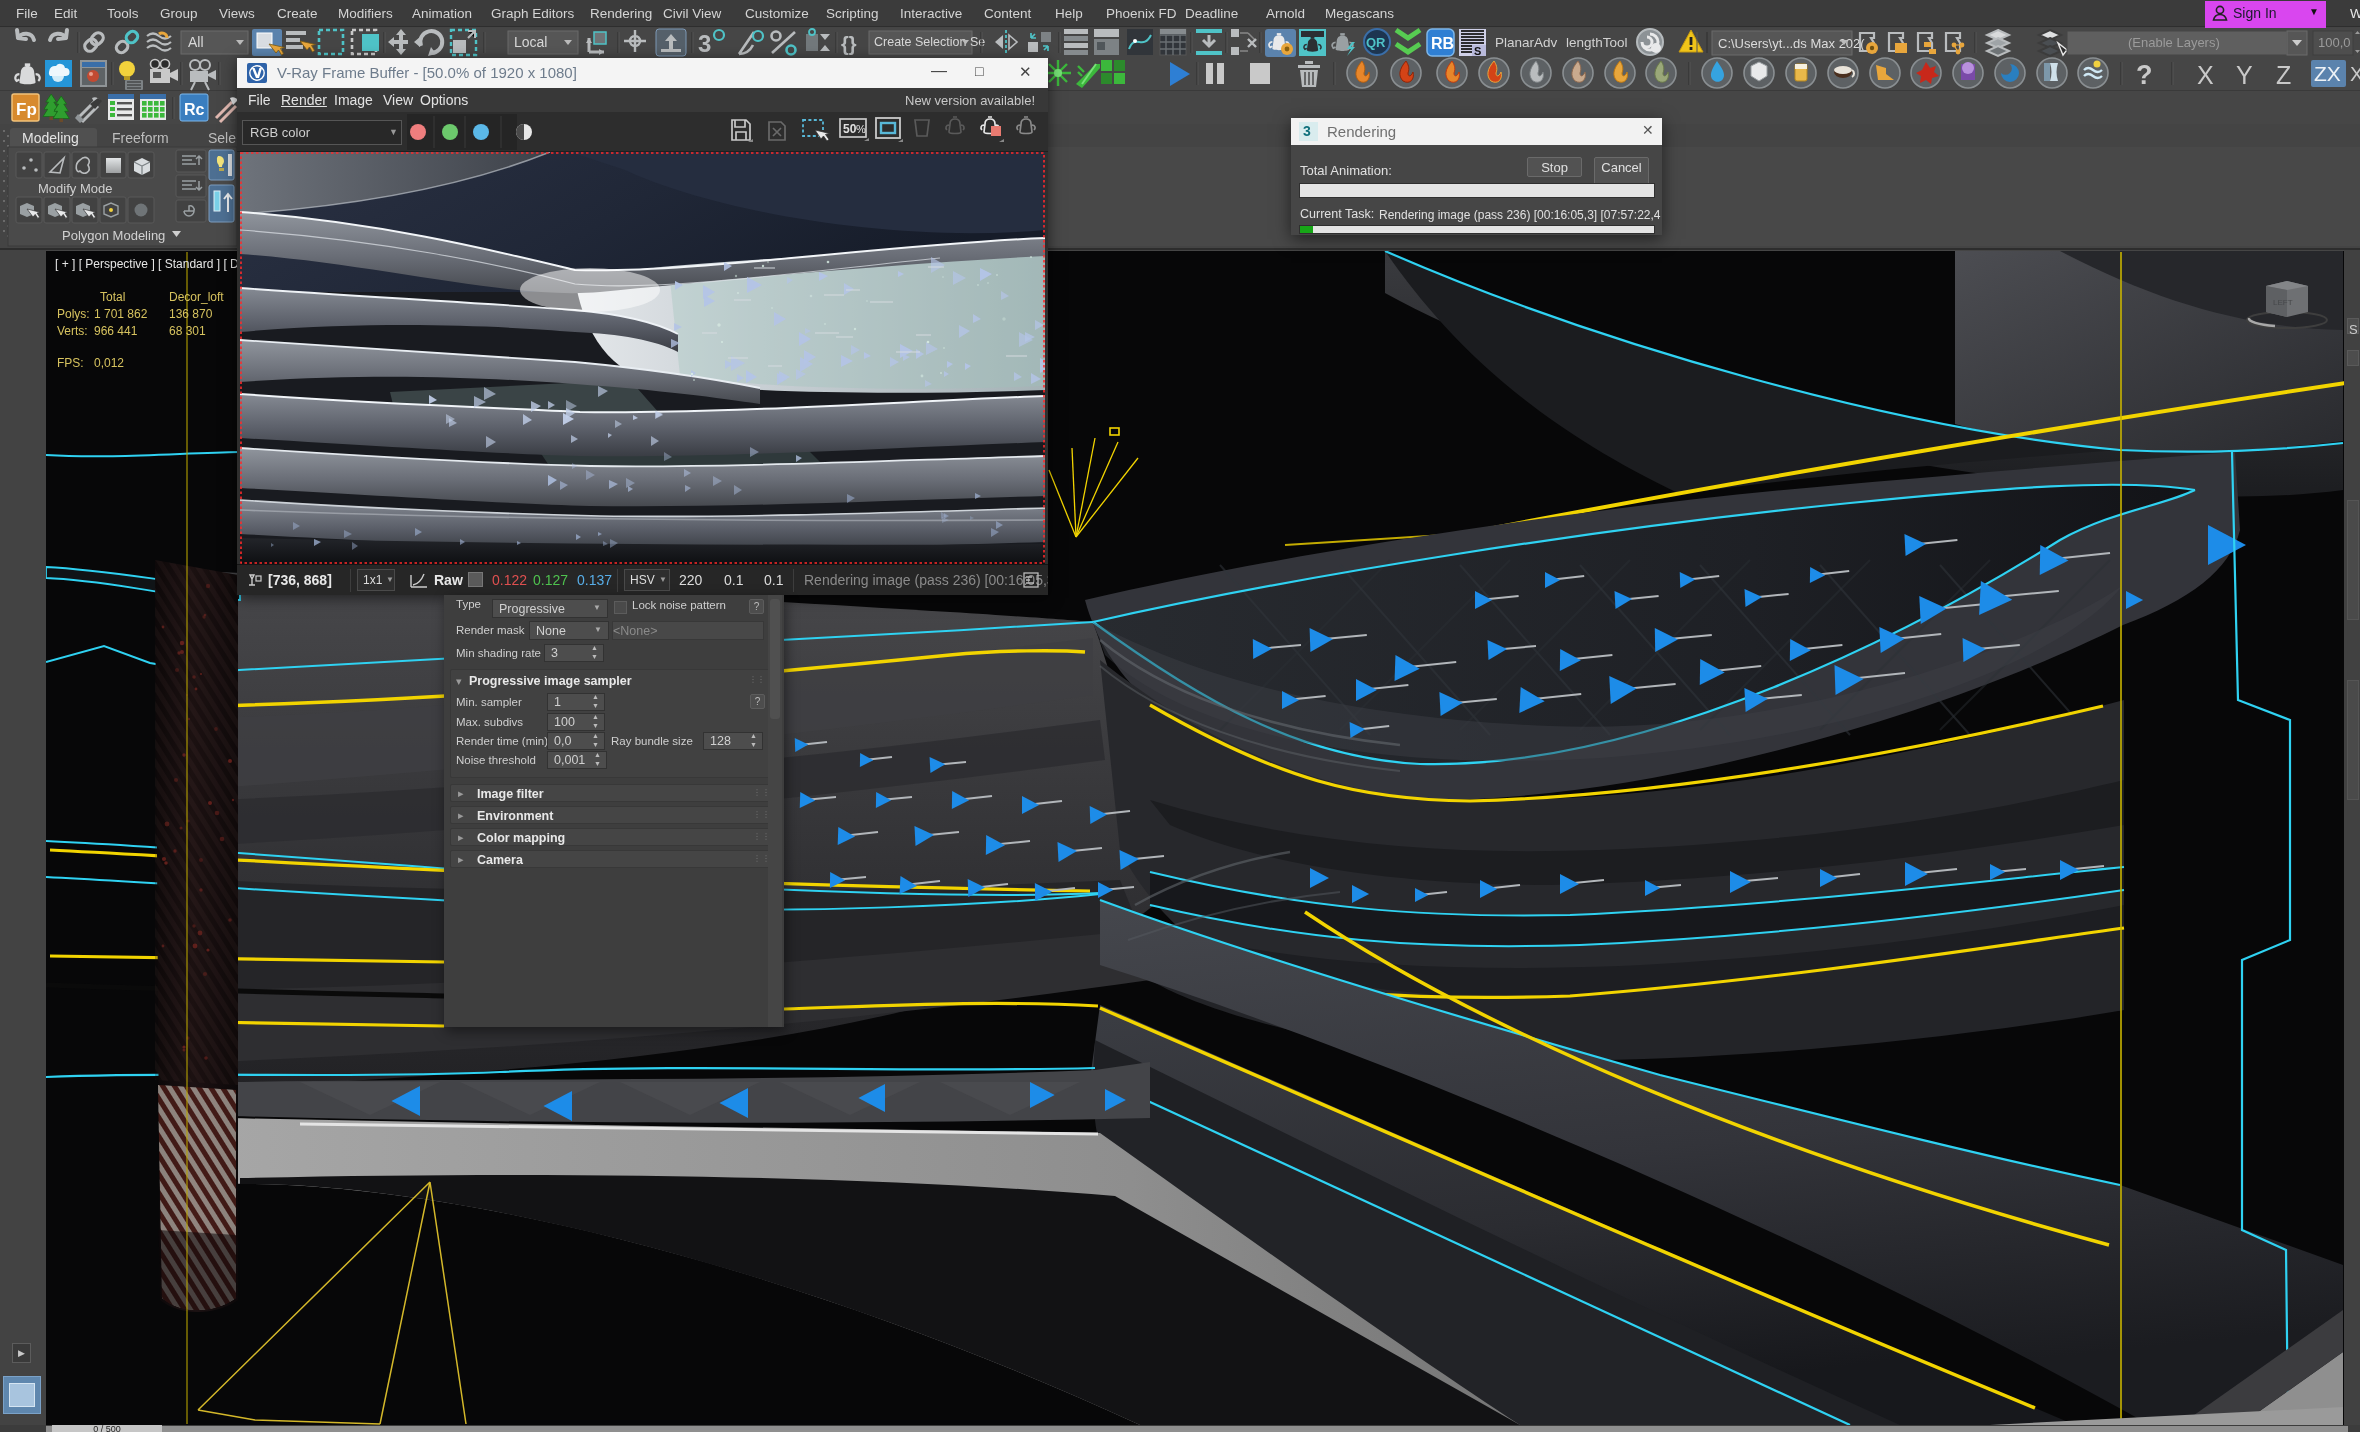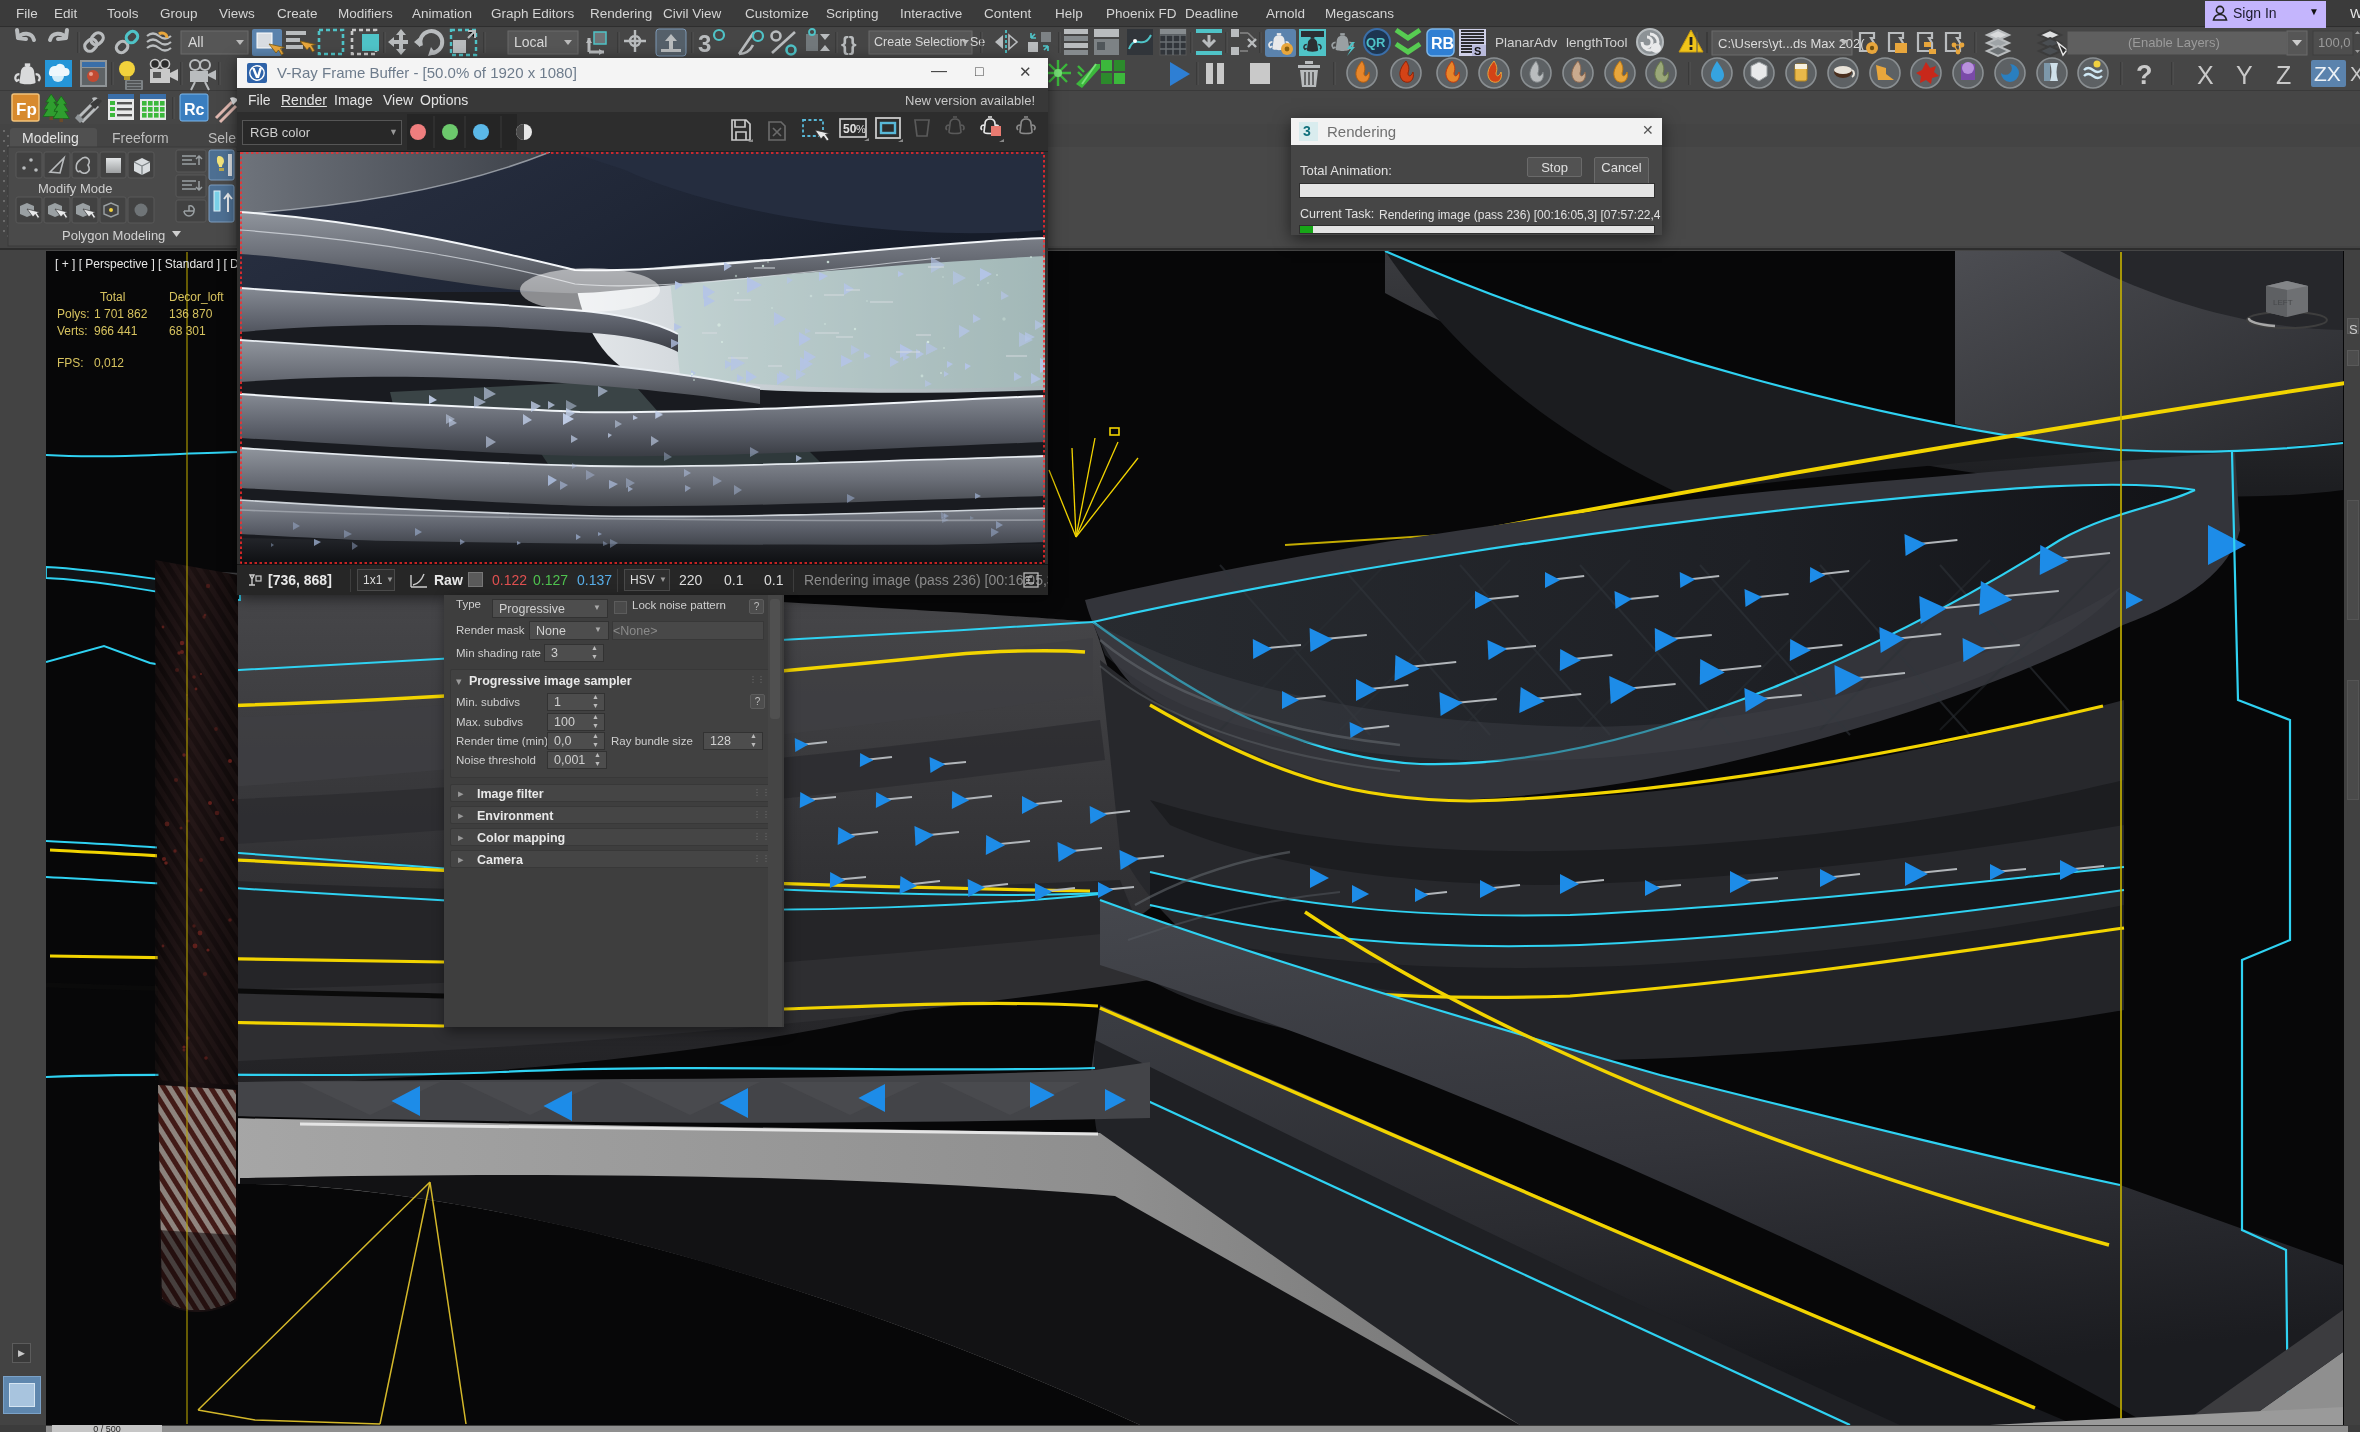--- a/index.html
+++ b/index.html
@@ -29,21 +29,21 @@
     <span class="m" style="left:745px">Customize</span>
     <span class="m" style="left:826px">Scripting</span>
     <span class="m" style="left:900px">Interactive</span>
     <span class="m" style="left:984px">Content</span>
     <span class="m" style="left:1055px">Help</span>
     <span class="m" style="left:1106px">Phoenix FD</span>
     <span class="m" style="left:1185px">Deadline</span>
     <span class="m" style="left:1266px">Arnold</span>
     <span class="m" style="left:1325px">Megascans</span>
     <span class="m" style="left:2350px;color:#e8e8e8">W</span>
-    <div class="abs" style="left:2205px;top:1px;width:121px;height:32px;background:#c4b5fd;">
+    <div class="abs" style="left:2205px;top:1px;width:121px;height:32px;background:#d946ef;">
       <svg class="abs" style="left:6px;top:3px" width="18" height="18" viewBox="0 0 18 18">
         <circle cx="9" cy="6" r="3.6" fill="none" stroke="#222" stroke-width="1.6"></circle>
         <path d="M2.5 16 C3.5 11.5 6 10.5 9 10.5 C12 10.5 14.5 11.5 15.5 16 Z" fill="none" stroke="#222" stroke-width="1.6"></path>
       </svg>
       <span class="txt" style="left:28px;top:4px;font-size:14px;color:#1a1a2a;">Sign In</span>
       <span class="txt" style="left:104px;top:5px;font-size:10px;color:#111;">▼</span>
     </div>
   </div>
 
   <div class="abs" style="left:0;top:28px;width:2360px;height:63px;background:#464646;border-bottom:1px solid #3a3a3a;"></div>
@@ -1257,21 +1257,21 @@
 <span class="txt" style="left:12px;top:52px;font-size:11.5px;color:#cfcfcf;">Min shading rate</span>
 <div class="abs" style="left:100px;top:49px;width:60px;height:18px;background:#4d4d4d;border:1px solid #3232x32;border:1px solid #323232;">
         <span class="txt" style="left:6px;top:1px;font-size:12.5px;color:#d0d0d0;">3</span>
         <span class="txt" style="left:46px;top:-1px;font-size:7px;color:#bbb;">▲</span>
         <span class="txt" style="left:46px;top:8px;font-size:7px;color:#bbb;">▼</span>
       </div>
 <div class="abs" style="left:6px;top:74px;width:320px;height:109px;background:#414141;border:1px solid #383838;border-radius:2px;"></div>
 <span class="txt" style="left:12px;top:80px;font-size:11px;color:#9a9a9a;">▾</span>
 <span class="txt" style="left:25px;top:79px;font-size:12.5px;font-weight:bold;color:#e8e8e8;">Progressive image sampler</span>
 <span class="txt" style="left:305px;top:80px;font-size:8px;color:#777;">⋮⋮</span>
-<span class="txt" style="left:12px;top:101px;font-size:11.5px;color:#cfcfcf;">Min. subdivs</span>
+<span class="txt" style="left:12px;top:101px;font-size:11.5px;color:#cfcfcf;">Min. sampler</span>
 <div class="abs" style="left:103px;top:98px;width:58px;height:18px;background:#4d4d4d;border:1px solid #3232x32;border:1px solid #323232;">
         <span class="txt" style="left:6px;top:1px;font-size:12.5px;color:#d0d0d0;">1</span>
         <span class="txt" style="left:44px;top:-1px;font-size:7px;color:#bbb;">▲</span>
         <span class="txt" style="left:44px;top:8px;font-size:7px;color:#bbb;">▼</span>
       </div>
 <div class="abs" style="left:306px;top:99px;width:15px;height:15px;background:#4d4d4d;border:1px solid #5c5c5c;border-radius:2px;font-size:10px;color:#bbb;text-align:center;line-height:14px;">?</div>
 <span class="txt" style="left:12px;top:121px;font-size:11.5px;color:#cfcfcf;">Max. subdivs</span>
 <div class="abs" style="left:103px;top:118px;width:58px;height:18px;background:#4d4d4d;border:1px solid #3232x32;border:1px solid #323232;">
         <span class="txt" style="left:6px;top:1px;font-size:12.5px;color:#d0d0d0;">100</span>
         <span class="txt" style="left:44px;top:-1px;font-size:7px;color:#bbb;">▲</span>

